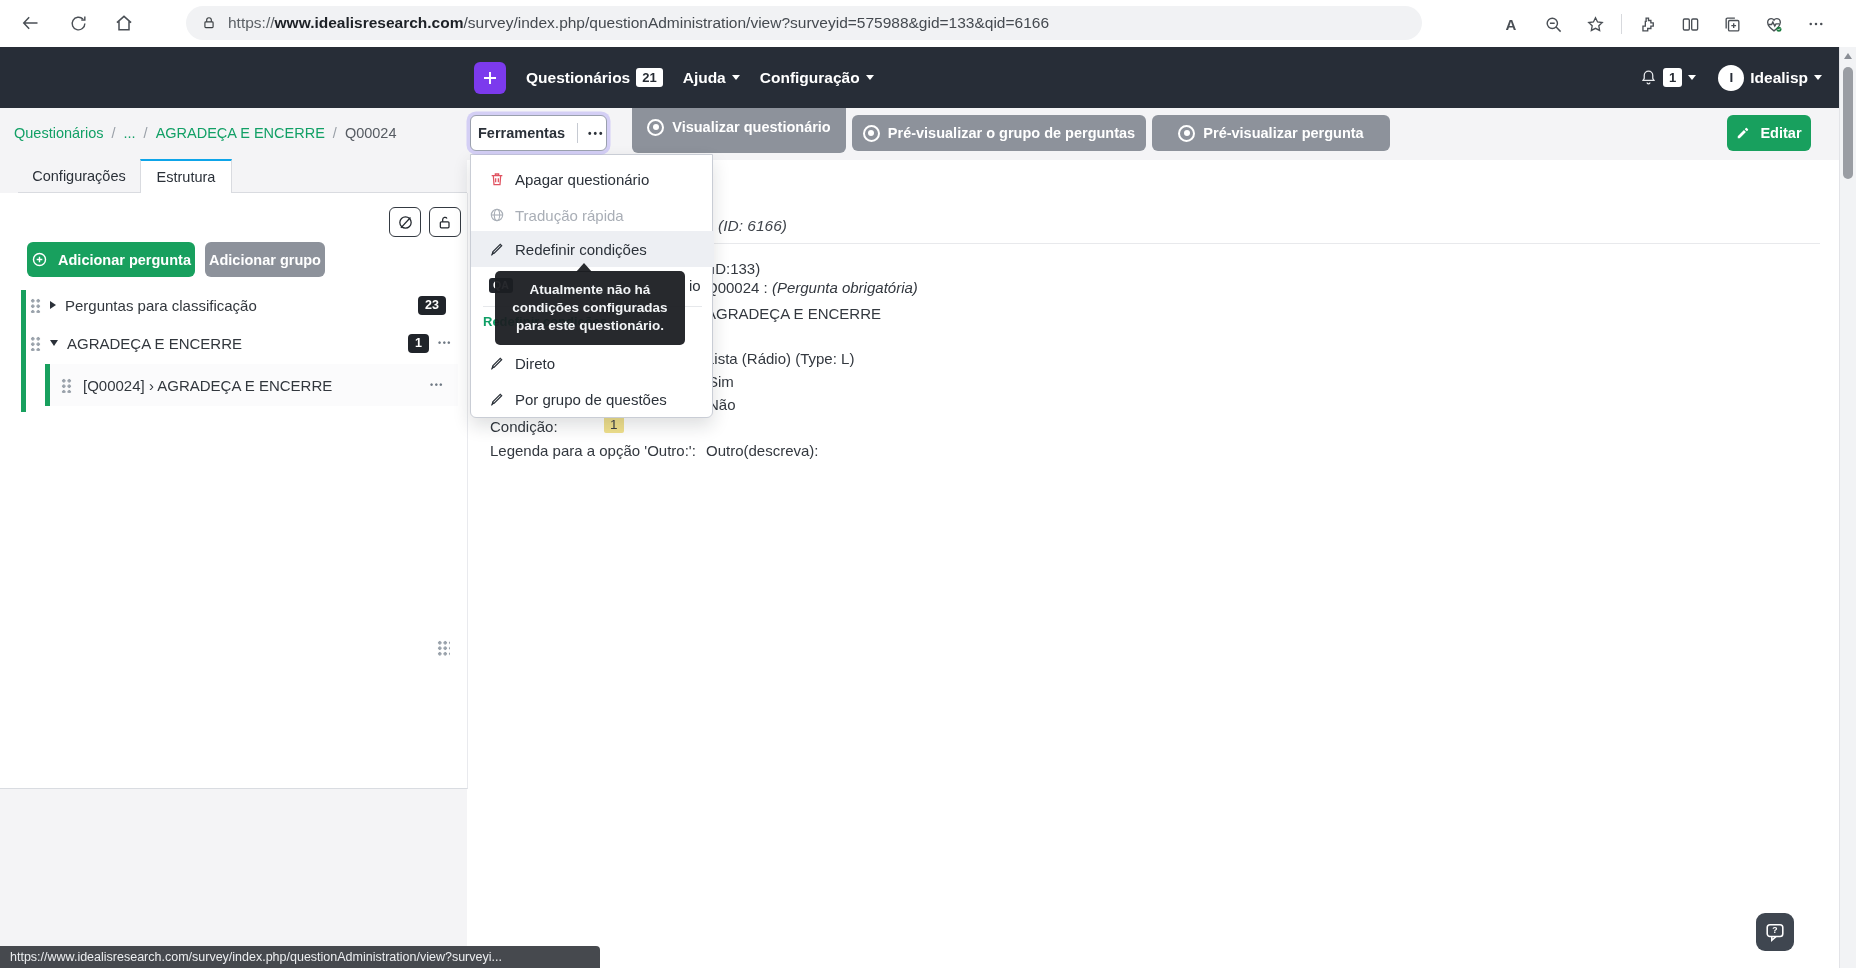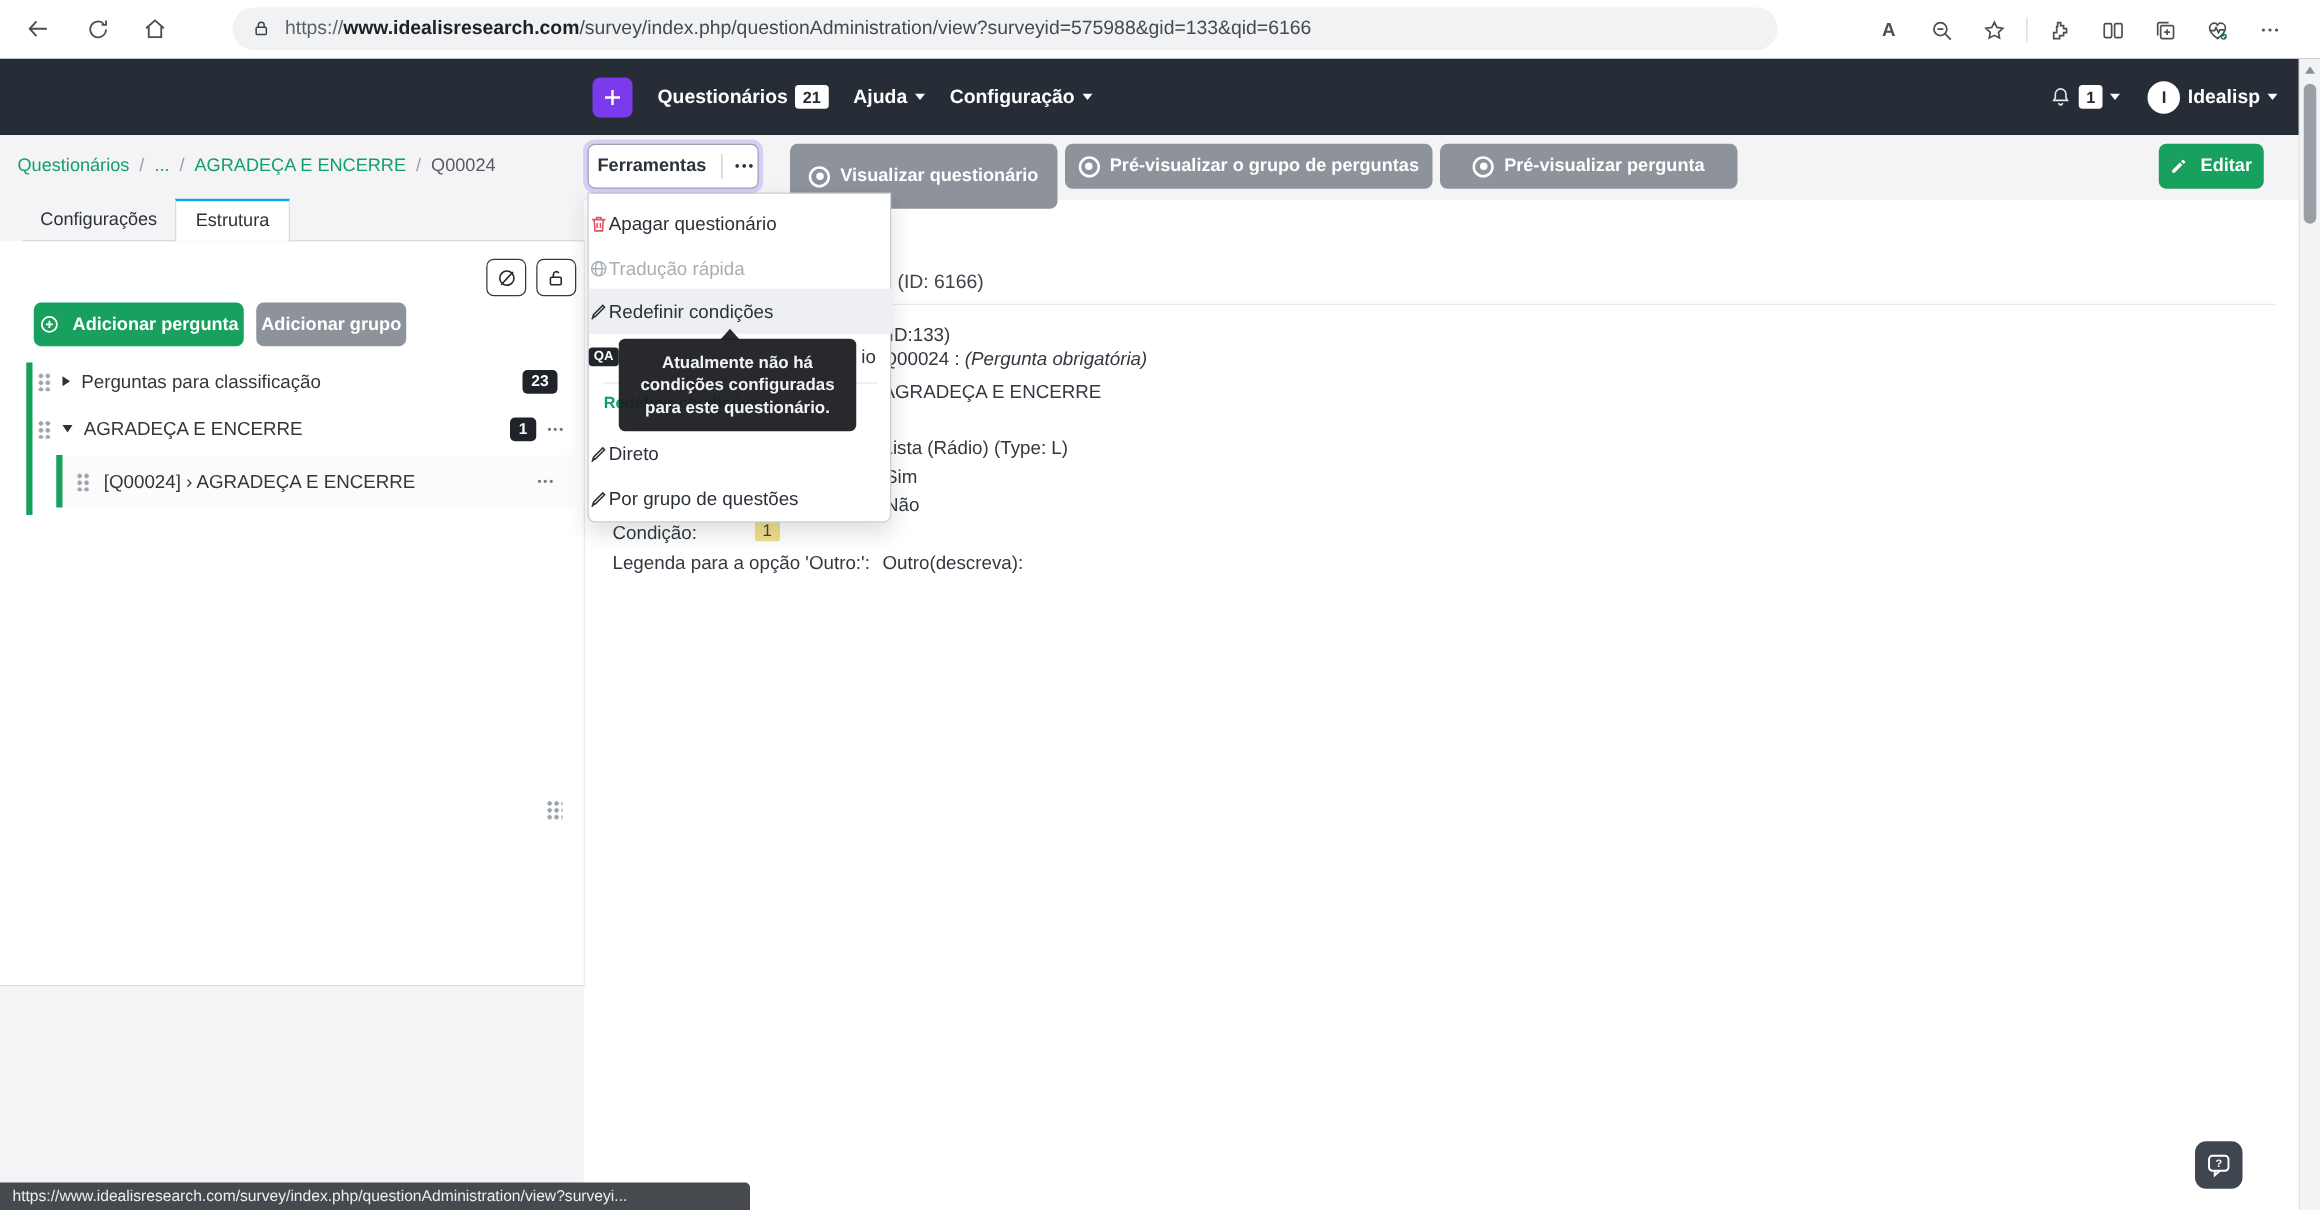--- a/index.html
+++ b/index.html
@@ -58,21 +58,21 @@
   .caret-r{width:0;height:0;border-top:4.5px solid transparent;border-bottom:4.5px solid transparent;border-left:6px solid #2b3139}
   .caret-d{width:0;height:0;border-left:4.5px solid transparent;border-right:4.5px solid transparent;border-top:6px solid #2b3139}
   .treelbl{font-size:15px;color:#32373d;white-space:nowrap}
   .dbadge{background:#20242a;color:#fff;font-size:12.5px;font-weight:700;border-radius:4px;padding:2px 7px;line-height:15px}
   .rowdots{font-size:9px;letter-spacing:1.5px;font-weight:700;color:#6e7883}
   .greenbar{background:#18a05e}
 
   
   .menu{left:470px;top:154px;width:243px;height:264px;background:#fff;border:1px solid #c9cdd5;border-radius:0 0 6px 6px;
         box-shadow:0 8px 18px rgba(20,25,35,.14);z-index:40;box-sizing:border-box}
-  .mi{position:absolute;left:0;width:243px;height:36px;display:flex;align-items:center;box-sizing:border-box;font-size:15px;color:#2b3139}
+  .mi{position:absolute;left:0;width:243px;height:36px;display:flex;align-items:center;padding-left:18px;box-sizing:border-box;gap:10px;font-size:15px;color:#2b3139}
   .mi-hl{background:#edeff3}
   .mi-muted{color:#a9aeb6}
   .qabadge{background:#22262c;color:#fff;font-size:10.5px;font-weight:700;border-radius:3px;padding:2px 4px;line-height:11px}
   .mdivider{position:absolute;left:12px;width:219px;height:1px;background:#e6e8eb}
   .mheading{position:absolute;left:12px;font-size:13px;font-weight:700;color:#0f9f66}
 
   
   .tooltip{left:495px;top:271px;width:190px;height:74px;background:rgba(27,30,34,.95);border-radius:5px;z-index:60;
            display:flex;flex-direction:column;align-items:center;justify-content:center;
            color:#f2f4f6;font-size:13.5px;font-weight:600;line-height:18px;text-align:center}
@@ -209,21 +209,21 @@
       </div>
       <div class="navlink">
         <span class="avatar">I</span>
         <span>Idealisp</span>
         <span class="cdown"></span>
       </div>
     </div>
   </div>
 
   <div class="abs mainwhite">
-    <span class="sumtxt" style="left:251px;top:57px;font-size:15.5px;color:#40454c">(ID: 6166)</span>
+    <span class="sumtxt" style="left:251px;top:57px;font-style:italic;font-size:15.5px;color:#40454c">(ID: 6166)</span>
     <div class="abs" style="left:23px;top:83px;width:1330px;height:1px;background:#e8e9ec"></div>
     <span class="sumtxt" style="left:239px;top:100px">(ID:133)</span>
     <span class="sumtxt" style="left:239px;top:119px"><span>Q00024 :</span> <i>(Pergunta obrigatória)</i></span>
     <span class="sumtxt" style="left:239px;top:145px">AGRADEÇA E ENCERRE</span>
     <span class="sumtxt" style="left:239px;top:190px">Lista (Rádio) (Type: L)</span>
     <span class="sumtxt" style="left:241px;top:213px">Sim</span>
     <span class="sumtxt" style="left:241px;top:236px">Não</span>
     <span class="sumtxt" style="left:23px;top:258px">Condição:</span>
     <span class="sumtxt ylite" style="left:137px;top:256px">1</span>
     <span class="sumtxt" style="left:23px;top:282px">Legenda para a opção 'Outro:':</span>
@@ -238,21 +238,21 @@
     <span class="bc-link">AGRADEÇA E ENCERRE</span>
     <span class="bc-sep">/</span>
     <span class="bc-cur">Q00024</span>
   </div>
 
   <div class="abs btn btn-tools">
     <span>Ferramentas</span>
     <span class="tools-sep"></span>
     <span class="dots3">•••</span>
   </div>
-  <div class="abs btn btn-gray" style="left:632px;top:115px;width:214px;height:52px">
+  <div class="abs btn btn-gray" style="left:632px;top:101px;width:214px;height:52px">
     <span class="previcon"></span>
     <span>Visualizar questionário</span>
   </div>
   <div class="abs btn btn-gray" style="left:852px;top:115px;width:294px;height:36px">
     <span class="previcon"></span>
     <span>Pré-visualizar o grupo de perguntas</span>
   </div>
   <div class="abs btn btn-gray" style="left:1152px;top:115px;width:238px;height:36px">
     <span class="previcon"></span>
     <span>Pré-visualizar pergunta</span>

